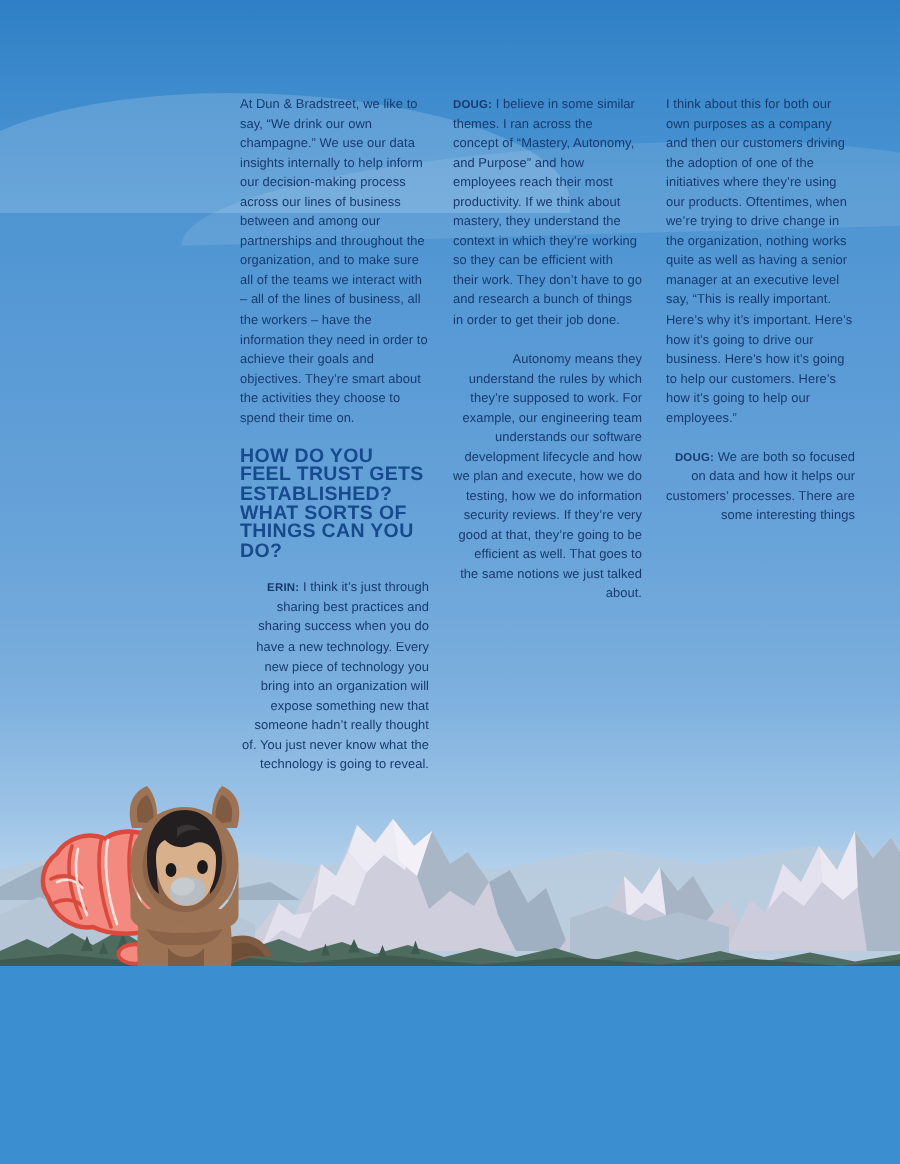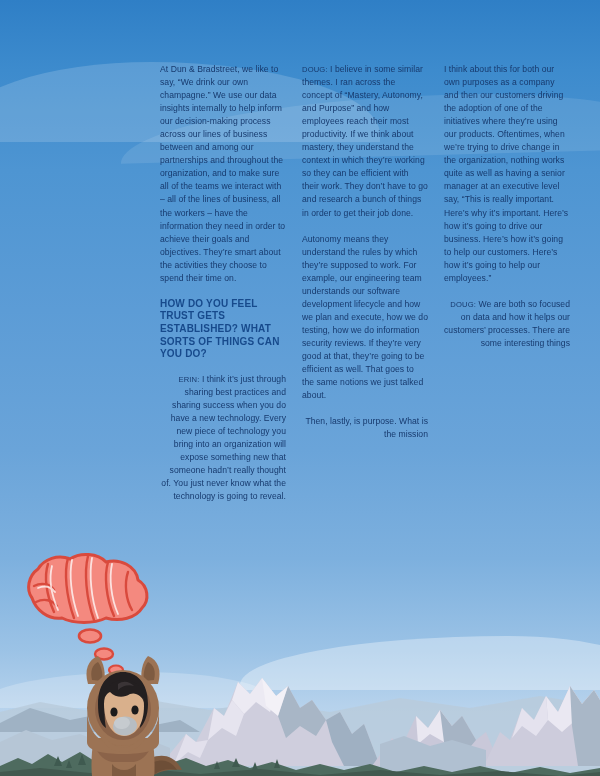--- a/index.html
+++ b/index.html
@@ -1,21 +1,21 @@
 <!DOCTYPE html>
 <html><head>
 <meta charset="utf-8">
 <style>
   html,body{margin:0;padding:0;}
   body{
     width:600px;height:776px;overflow:hidden;
     font-family:"Liberation Sans","DejaVu Sans",sans-serif;
     background:#3b8fd0;
   }
-  .page{position:relative;width:600px;height:776px;overflow:hidden;}
+  .page{position:relative;width:600px;height:644px;overflow:hidden;}
 
   
   .sky{
     position:absolute;inset:0;
     background:linear-gradient(180deg,
       #2f7fc6 0%,
       #3d8bcd 9%,
       #4e95d2 22%,
       #5c9cd6 40%,
       #6aa4d9 58%,
@@ -70,27 +70,27 @@
     font-size:8.6px;
     line-height:13.05px;
     color:#173a6e;
     letter-spacing:.005em;
   }
   .col p:last-child{margin-bottom:0;text-align:right;}
   .col p.head{
     font-weight:bold;
     text-transform:uppercase;
     color:#174a8c;
-    font-size:10px;
+    font-size:13px;
     line-height:12.6px;
     letter-spacing:.018em;
     margin-bottom:12px;
     margin-top:3px;
   }
-  .spk{font-weight:normal;font-size:7.6px;letter-spacing:.02em;color:#173a6e;}
+  .spk{font-weight:bold;font-size:7.6px;letter-spacing:.02em;color:#173a6e;}
 </style>
 </head>
 <body>
 
 <div class="page">
 
   <div class="sky"></div>
   <div class="cloudL"></div>
   <div class="cloudSweep"></div>
   <div class="cloudR"></div>
@@ -218,21 +218,20 @@
   <div class="cols">
     <div class="col">
       <p>At Dun &amp; Bradstreet, we like to say, “We drink our own champagne.” We use our data insights internally to help inform our decision-making process across our lines of business between and among our partnerships and throughout the organization, and to make sure all of the teams we interact with – all of the lines of business, all the workers – have the information they need in order to achieve their goals and objectives. They’re smart about the activities they choose to spend their time on.</p>
       <p class="head">HOW DO YOU FEEL TRUST GETS ESTABLISHED? WHAT SORTS OF THINGS CAN YOU DO?</p>
       <p><span class="spk">ERIN:</span> <span>I think it’s just through sharing best practices and sharing success when you do have a new technology. Every new piece of technology you bring into an organization will expose something new that someone hadn’t really thought of. You just never know what the technology is going to reveal.</span></p>
     </div>
 
     <div class="col">
       <p><span class="spk">DOUG:</span> <span>I believe in some similar themes. I ran across the concept of “Mastery, Autonomy, and Purpose” and how employees reach their most productivity. If we think about mastery, they understand the context in which they’re working so they can be efficient with their work. They don’t have to go and research a bunch of things in order to get their job done.</span></p>
       <p>Autonomy means they understand the rules by which they’re supposed to work. For example, our engineering team understands our software development lifecycle and how we plan and execute, how we do testing, how we do information security reviews. If they’re very good at that, they’re going to be efficient as well. That goes to the same notions we just talked about.</p>
-      <p>Then, lastly, is purpose. What is the mission</p>
     </div>
 
     <div class="col">
       <p>I think about this for both our own purposes as a company and then our customers driving the adoption of one of the initiatives where they’re using our products. Oftentimes, when we’re trying to drive change in the organization, nothing works quite as well as having a senior manager at an executive level say, “This is really important. Here’s why it’s important. Here’s how it’s going to drive our business. Here’s how it’s going to help our customers. Here’s how it’s going to help our employees.”</p>
       <p><span class="spk">DOUG:</span> <span>We are both so focused on data and how it helps our customers’ processes. There are some interesting things</span></p>
     </div>
   </div>
 
 </div>
 

